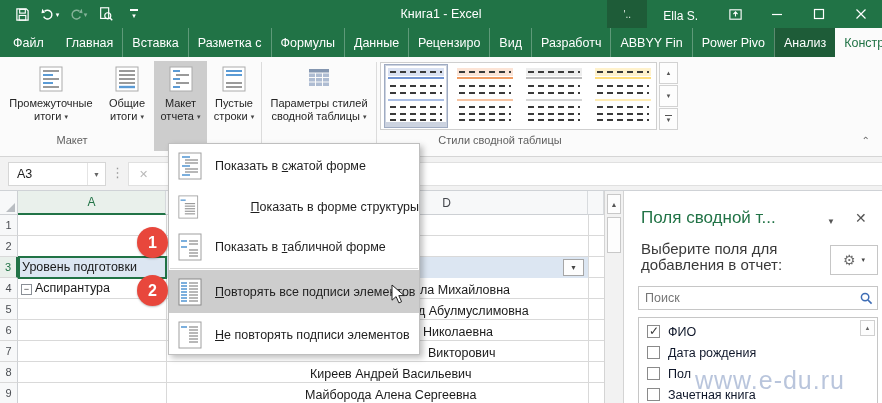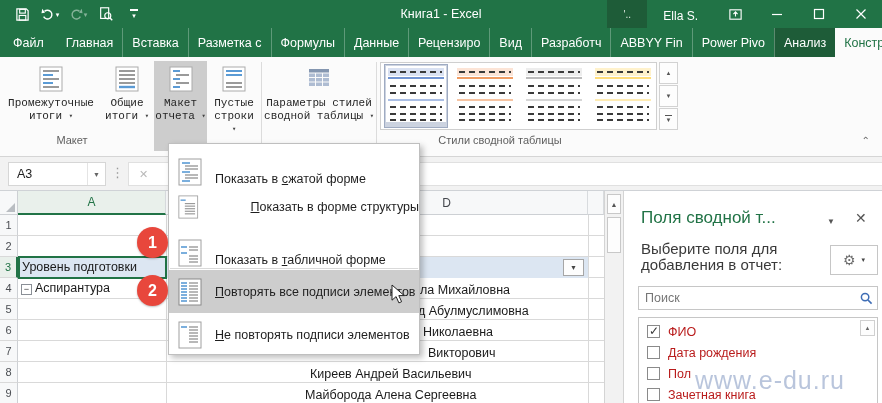--- a/index.html
+++ b/index.html
@@ -30,21 +30,21 @@
   .tab.sep { border-left:1px solid rgba(255,255,255,.28); }
   .tab.file { padding:0 13px; }
   .tab.ctx-sel { background:#1e5c38; }
   .tab.active { background:#fbfbfb; color:#217346; }
 
   
   .ribbon { position:absolute; left:0; top:57px; width:882px; height:100px; background:#fbfbfb;
             border-bottom:1px solid #d5d5d5; }
   .rbtn { position:absolute; top:4px; height:90px; display:flex; flex-direction:column; align-items:center; }
   .rbtn .ric { margin-top:3px; }
-  .rbtn .rlabel { margin-top:3px; font-size:11px; line-height:13px; color:#262626; text-align:center;font-family:Liberation Mono, monospace; }
+  .rbtn .rlabel { margin-top:3px; font-size:11px; line-height:13px; color:#262626; text-align:center; }
   .rbtn.pressed { background:#cdcdcd; }
   .caret { font-size:7px; color:#444; vertical-align:1px; }
   .vsep { position:absolute; top:5px; height:88px; width:1px; background:#dcdcdc; }
   .gallery { position:absolute; left:380px; top:5px; width:277px; height:68px; background:#fff;
              border:1px solid #cfcfcf; display:flex; align-items:center; gap:5px; padding:2px 3px; }
   .swatch-wrap { padding:2px; }
   .swatch-wrap.selected { background:#ccd3e0; border:1px solid #9fabc2; padding:1px; }
   .scrollcol { position:absolute; left:659px; top:5px; width:19px; height:68px; display:flex;
                flex-direction:column; gap:1px; }
   .scroll-btn { flex:1; background:#fdfdfd; border:1px solid #d2d2d2; display:flex; flex-direction:column;
@@ -115,37 +115,37 @@
                border:1px solid #c6c6c6; display:flex; align-items:center; }
   .searchbox input { flex:1; border:none; outline:none; font-size:12.5px; color:#333; padding-left:6px;
                      font-family:"Liberation Sans", sans-serif; background:transparent; }
   .searchbox input::placeholder { color:#767676; opacity:1; }
   .search-ic { width:22px; display:flex; align-items:center; justify-content:center; }
   .fieldlist { position:absolute; left:14px; top:126px; width:240px; height:86px; background:#fff;
                border:1px solid #c6c6c6; border-bottom:none; }
   .field { position:absolute; left:8px; height:21px; display:flex; align-items:center; gap:8px; }
   .cb { width:13px; height:13px; background:#fff; border:1px solid #8a8a8a; position:relative; }
   .cb.checked::after { content:"✓"; position:absolute; left:1px; top:-2px; font-size:12px; color:#3a3a3a; }
-  .field .flabel { font-size:12.5px; color:#b91c1c; }
+  .field .flabel { font-size:12.5px; color:#0f172a; }
   .list-scroll { position:absolute; right:2px; top:2px; width:15px; height:80px; }
   .ls-btn { width:15px; height:16px; background:#fdfdfd; border:1px solid #d0d0d0; display:flex;
             align-items:center; justify-content:center; font-size:6px; color:#666; }
   .watermark { position:absolute; left:695px; top:366px; font-size:25px; letter-spacing:1px;
                color:rgba(128,150,192,.55); z-index:15; pointer-events:none; }
 
   
   .menu { position:absolute; left:168px; top:143px; width:252px; height:212px; background:#fff;
           border:1px solid #bfbfbf; box-shadow:3px 3px 6px rgba(0,0,0,.25); z-index:20; padding-top:2px; }
   .mitem { display:flex; align-items:center; }
   .mitem .micon { margin-left:9px; }
   .mitem .mlabel { margin-left:13px; font-size:12.5px; color:#1f1f1f; white-space:nowrap; }
   .mitem .mkey { text-decoration:underline; }
   .mitem.hl { background:#cdcdcd; }
   .msep { height:1px; background:#d9d9d9; margin:1px 1px; }
-  .h40 { height:40px;align-items:flex-end; } .h41 { height:41px;gap:39px; } .h43 { height:43px; }
+  .h40 { height:40px; } .h41 { height:41px;gap:39px; } .h43 { height:43px; }
 
   
   .callout { position:absolute; width:31px; height:31px; border-radius:50%; background:#e8473c;
              color:#fff; font-size:16px; font-weight:700; display:flex; align-items:center;
              justify-content:center; z-index:30; box-shadow:0 1px 2px rgba(0,0,0,.25); }
   .cursor { position:absolute; left:391px; top:284px; z-index:31; }
 </style>
 </head>
 <body>
 

